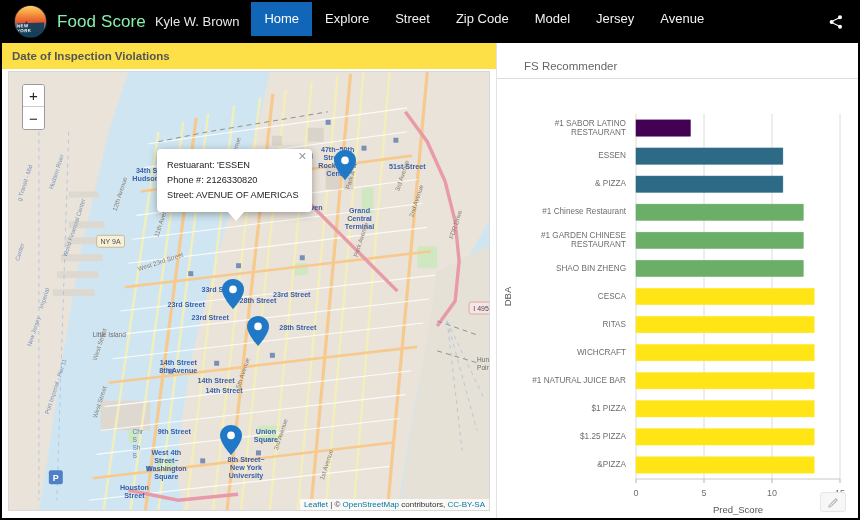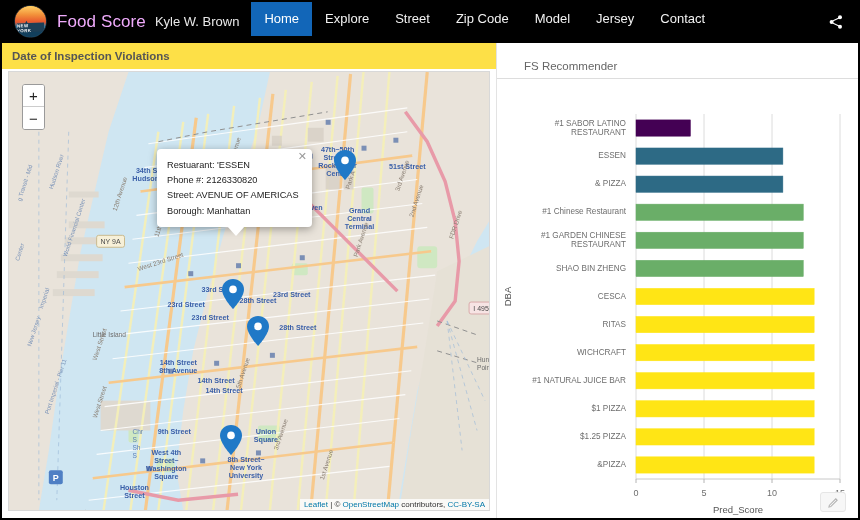--- a/index.html
+++ b/index.html
@@ -24,21 +24,21 @@
   }
   .logo .sky { position:absolute; inset:0; background: linear-gradient(#ffd166 0%, #f2913a 28%, #e8562d 52%, #2d7fa8 66%, #1d5f85 100%); }
   .logo .skyline { position:absolute; left:0; right:0; bottom:0; height:58%; }
   .logo .ribbon {
     position:absolute; left:2px; right:2px; top:56%; height:9px;
     background:#1d3f57; color:#fff; font-size:4.4px; letter-spacing:.4px;
     display:flex; align-items:center; justify-content:center; font-weight:bold;
     transform: skewY(-2deg);
   }
   .brand {
-    color: #f0abfc; font-size: 17px; margin-left: 10px; letter-spacing: .1px; white-space: nowrap;
+    color: #86efac; font-size: 17px; margin-left: 10px; letter-spacing: .1px; white-space: nowrap;
   }
   .subbrand { color: #e9e9e9; font-size: 13px; margin-left: 9px; white-space: nowrap; }
   .nav-links { display: flex; align-items: stretch; height: 43px; margin-left: 12px; }
   .nav-link {
     color: #f2f2f2; font-size: 13px; display: flex; align-items: center;
     padding: 0 13px; height: 36px; white-space: nowrap; cursor: pointer;
   }
   .nav-link.active { background: #1266b8; color: #fff; }
   .share-btn {
     position: absolute; right: 14px; top: 50%; transform: translateY(-50%);
@@ -127,21 +127,21 @@
     </div>
     <div class="brand">Food Score</div>
     <div class="subbrand">Kyle W. Brown</div>
     <div class="nav-links">
       <div class="nav-link active">Home</div>
       <div class="nav-link">Explore</div>
       <div class="nav-link">Street</div>
       <div class="nav-link">Zip Code</div>
       <div class="nav-link">Model</div>
       <div class="nav-link">Jersey</div>
-      <div class="nav-link">Contact</div>
+      <div class="nav-link">Avenue</div>
     </div>
     <div class="share-btn">
       <svg width="16" height="16" viewBox="0 0 16 16">
         <circle cx="12" cy="3.2" r="2" fill="#fff"></circle>
         <circle cx="12" cy="12.8" r="2" fill="#fff"></circle>
         <circle cx="3.6" cy="8" r="2" fill="#fff"></circle>
         <line x1="4.6" y1="7" x2="11" y2="4" stroke="#fff" stroke-width="1.1"></line>
         <line x1="4.6" y1="9" x2="11" y2="12" stroke="#fff" stroke-width="1.1"></line>
       </svg>
     </div>
@@ -388,21 +388,20 @@
         <svg style="position:absolute;left:211px;top:353px;" width="22" height="30" viewBox="0 0 22 30">
           <path d="M11 0 C5 0 0 4.6 0 10.4 C0 18 11 30 11 30 C11 30 22 18 22 10.4 C22 4.6 17 0 11 0 Z" fill="#2079c7"></path>
           <circle cx="11" cy="10.4" r="3.8" fill="#fff"></circle>
         </svg>
 
         <div class="popup">
           <div class="close">✕</div>
           <div>Restuarant: 'ESSEN</div>
           <div>Phone #: 2126330820</div>
           <div>Street: AVENUE OF AMERICAS</div>
-          <div>Borough: Manhattan</div>
         </div>
 
         <div class="attrib">
           <a>Leaflet</a><span> | © </span><a>OpenStreetMap</a><span> contributors, </span><a>CC-BY-SA</a>
         </div>
       </div>
     </div>
 
     <div class="right-pane">
       <div class="tabs">

